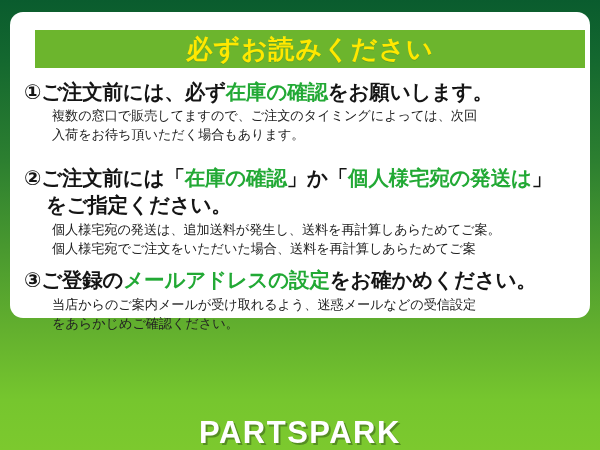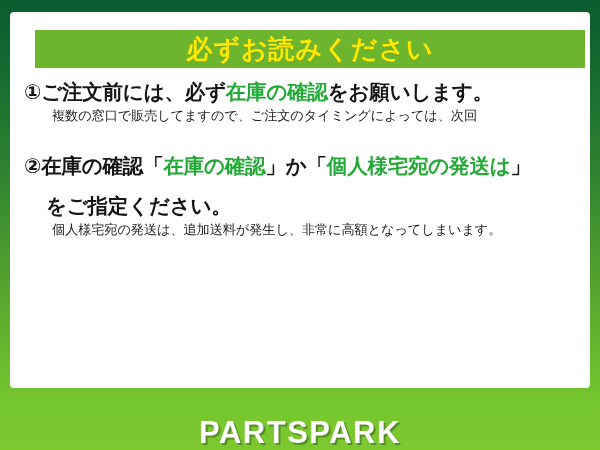--- a/index.html
+++ b/index.html
@@ -26,24 +26,24 @@
         #63b02e 330px,
         #76c62e 400px,
         #7cc92e 450px);
   }
 
   .card {
     position: absolute;
     left: 10px;
     top: 12px;
     width: 580px;
-    height: 376px;
+    height: 306px;
     box-sizing: border-box;
     background: #ffffff;
-    border-radius: 4px;
+    border-radius: 13px;
   }
 
   .banner {
     position: absolute;
     left: 25px;
     top: 18px;
     width: 550px;
     height: 38px;
     background: #6cb52d;
     display: flex;
@@ -93,23 +93,23 @@
     letter-spacing: -0.1px;
     margin-left: 28px;
     margin-top: 2px;
   }
   .item-sub .ln {
     display: block;
     white-space: nowrap;
     font-family: Liberation Serif, serif;
   }
 
-  .item-1 { margin-bottom: 26px; }
+  .item-1 { margin-bottom: 19px; }
   .item-2 { margin-bottom: 8px; }
-  .item-2 .item-head .line2 { display: block; margin-left: 22px; margin-top: 12px; }
+  .item-2 .item-head .line2 { display: block; margin-left: 22px; }
   .item-3 { margin-bottom: 0; }
 
   .footer {
     position: absolute;
     left: 0;
     top: 398px;
     width: 600px;
     height: 68px;
     display: flex;
     align-items: center;
@@ -134,30 +134,39 @@
     <div class="banner">
       <span class="banner-title">必ずお読みください</span>
     </div>
 
     <div class="items">
 
       <div class="item item-1">
         <div class="item-head"><span class="num">①</span><span>ご注文前には、必ず</span><span class="hl">在庫の確認</span><span>をお願いします。</span></div>
         <div class="item-sub">
           <span class="ln">複数の窓口で販売してますので、ご注文のタイミングによっては、次回</span>
+          <span class="ln">入荷をお待ち頂いただく場合もあります。</span>
         </div>
       </div>
 
       <div class="item item-2">
-        <div class="item-head"><span class="num">②</span><span>在庫の確認「</span><span class="hl">在庫の確認</span><span>」か「</span><span class="hl">個人様宅宛の発送は</span><span>」</span><span class="line2">をご指定ください。</span></div>
+        <div class="item-head"><span class="num">②</span><span>ご注文前には「</span><span class="hl">在庫の確認</span><span>」か「</span><span class="hl">個人様宅宛の発送は</span><span>」</span><span class="line2">をご指定ください。</span></div>
         <div class="item-sub">
-          <span class="ln">個人様宅宛の発送は、追加送料が発生し、非常に高額となってしまいます。</span>
+          <span class="ln">個人様宅宛の発送は、追加送料が発生し、送料を再計算しあらためてご案。</span>
+          <span class="ln">個人様宅宛でご注文をいただいた場合、送料を再計算しあらためてご案</span>
         </div>
       </div>
 
+      <div class="item item-3">
+        <div class="item-head"><span class="num">③</span><span>ご登録の</span><span class="hl">メールアドレスの設定</span><span>をお確かめください。</span></div>
+        <div class="item-sub">
+          <span class="ln">当店からのご案内メールが受け取れるよう、迷惑メールなどの受信設定</span>
+          <span class="ln">をあらかじめご確認ください。</span>
+        </div>
+      </div>
 
     </div>
   </div>
 
   <div class="footer">
     <span class="brand">PARTSPARK</span>
   </div>
 
 </div>
 

